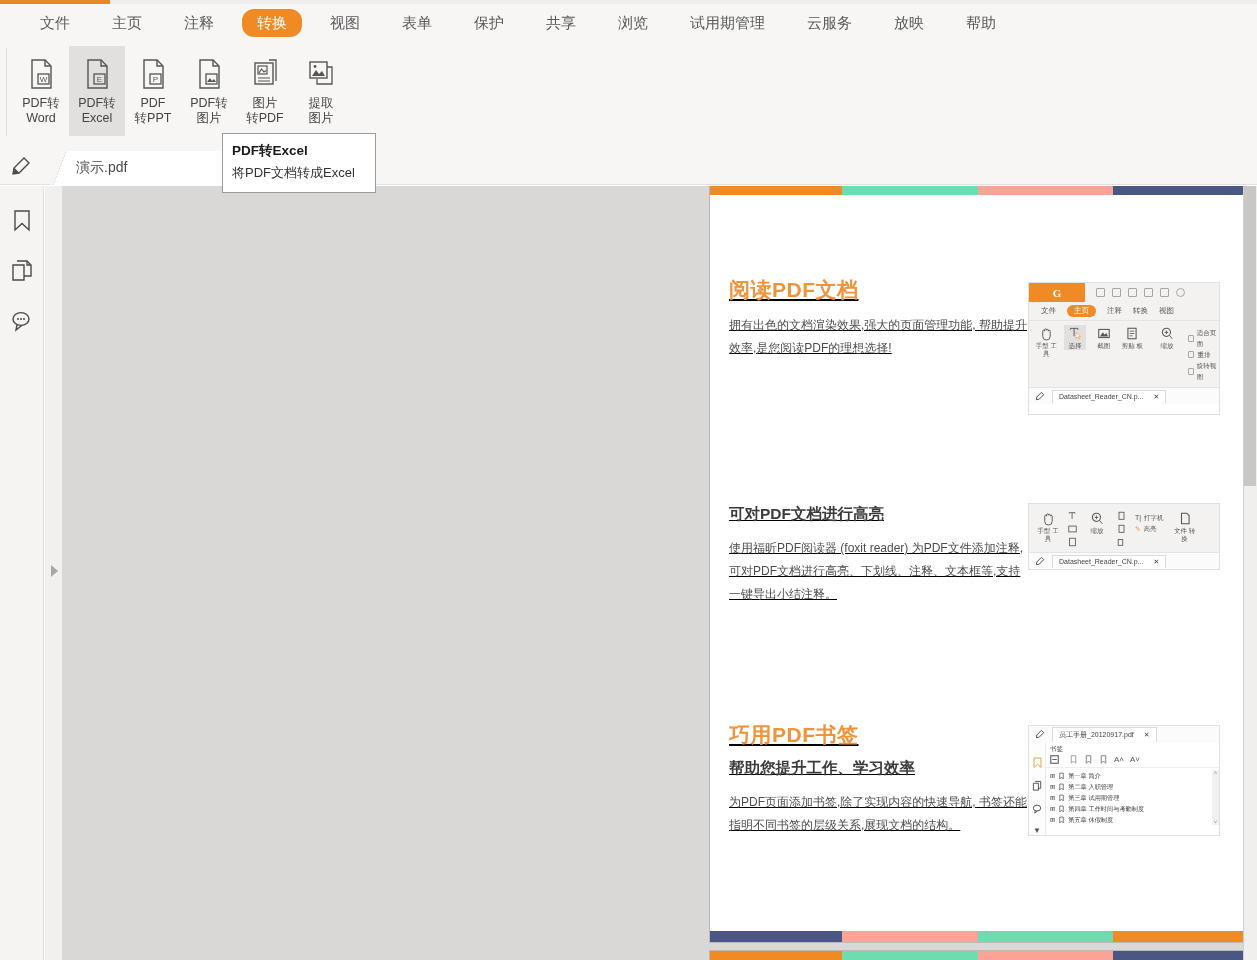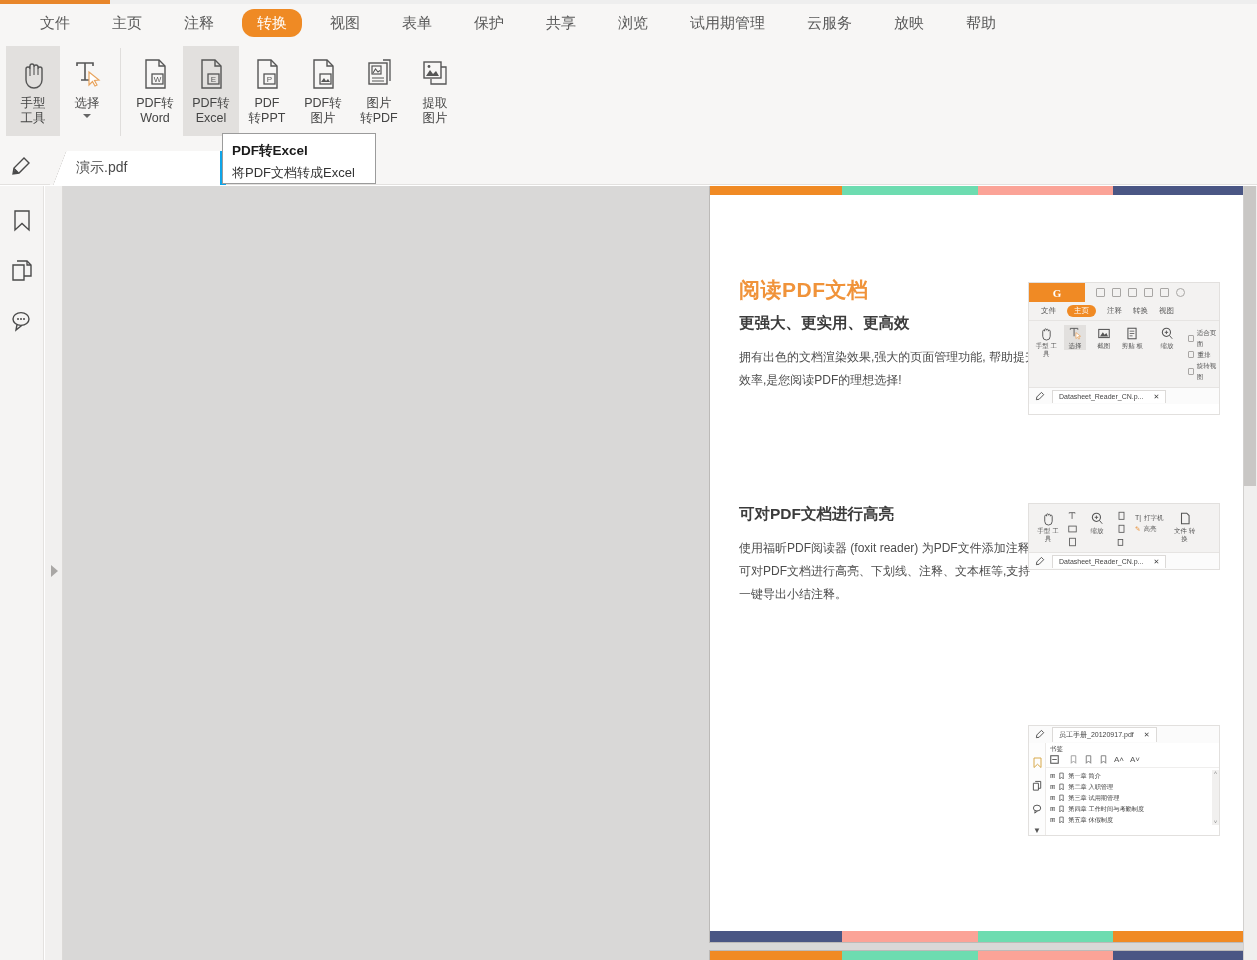--- a/index.html
+++ b/index.html
@@ -59,38 +59,38 @@
   .rb-caret {
     width: 0; height: 0; border-left: 4px solid transparent;
     border-right: 4px solid transparent; border-top: 4px solid #666;
     margin-top: 3px;
   }
 
   
   #tooltip {
     position: absolute; left: 222px; top: 133px; width: 154px;
     background: #ffffff; border: 1px solid #9b9b9b;
-    padding: 7px 9px 0 9px; z-index: 40;
+    padding: 7px 9px 9px 9px; z-index: 40;
   }
   #tooltip .tt-title { font-size: 13.5px; font-weight: bold; color: #1a1a1a; line-height: 20px; }
   #tooltip .tt-body  { font-size: 13px; color: #333; line-height: 20px; margin-top: 2px; }
 
   
   #tabbar {
     position: absolute; left: 0; top: 147px; width: 1257px; height: 38px;
     background: #f7f6f5; border-bottom: 1px solid #e3e1df;
   }
   #tab-edit-icon {
     position: absolute; left: 10px; top: 9px; width: 24px; height: 22px;
   }
   #file-tab {
     position: absolute; left: 56px; top: 4px; height: 34px; min-width: 170px;
     background: #ffffff; padding: 0 18px 0 20px;
     display: flex; align-items: center;
-    border-right: 6px solid #0ea5e9;
+    border-right: 1px solid #0ea5e9;
     clip-path: polygon(14px 0, 100% 0, 100% 100%, 0 100%);
   }
   #file-tab .fname { font-size: 14px; color: #4a4a4a; }
   #tab-slant {
     position: absolute; left: 50px; top: 4px; width: 20px; height: 34px;
     background: linear-gradient(111deg, #f7f6f5 48%, #d8d6d4 49%, #ffffff 51%);
   }
 
   
   #rail {
@@ -137,21 +137,21 @@
     background: #ffffff; box-shadow: 0 0 0 1px #bcbab8;
   }
   .bandrow { display: flex; width: 100%; height: 11px; }
   .band { height: 11px; }
   .b-orange { background: #f08a24; }
   .b-teal   { background: #6ddcb0; }
   .b-salmon { background: #fba397; }
   .b-navy   { background: #4a5684; }
 
   .section { position: absolute; left: 0; width: 547px; display: flex; }
-  .sec-text { width: 300px; margin-left: 29px; }
+  .sec-text { width: 300px; margin-left: 19px; text-decoration: underline; }
   .sec-h1 {
     font-size: 21px; font-weight: bold; color: #f0933a; letter-spacing: .5px;
     line-height: 28px;
   }
   .sec-h2 {
     font-size: 15.5px; font-weight: bold; color: #3b3b3b; line-height: 26px;
     margin-top: 6px;
   }
   .sec-p {
     font-size: 12px; color: #4d4d4d; line-height: 23px; margin-top: 10px;
@@ -231,42 +231,20 @@
   <div class="menu-item">共享</div>
   <div class="menu-item">浏览</div>
   <div class="menu-item">试用期管理</div>
   <div class="menu-item">云服务</div>
   <div class="menu-item">放映</div>
   <div class="menu-item">帮助</div>
 </div>
 
 <div id="ribbon">
 
-  <div class="rb-group" style="margin-left:6px">
-    <div class="rb-btn selected">
-      <span class="rb-ico">
-        <svg width="30" height="32" viewBox="0 0 30 32">
-          <path d="M8 22 L8 11 a2 2 0 0 1 4 0 L12 8 a2 2 0 0 1 4 0 L16 9 a2 2 0 0 1 4 0 L20 11 a2 2 0 0 1 4 0 L24 22 a8 8 0 0 1 -16 0 Z" fill="none" stroke="#555" stroke-width="1.4"></path>
-          <path d="M12 11 L12 18 M16 9 L16 17 M20 11 L20 17" fill="none" stroke="#555" stroke-width="1.1"></path>
-        </svg>
-      </span>
-      <span class="rb-lbl">手型
-工具</span>
-    </div>
-    <div class="rb-btn">
-      <span class="rb-ico">
-        <svg width="30" height="32" viewBox="0 0 30 32">
-          <path d="M5 8 L5 5 L21 5 L21 8 M13 5 L13 22 M9 22 L17 22" fill="none" stroke="#555" stroke-width="1.6"></path>
-          <path d="M17 14 L17 27 L20.5 23.5 L23 28 L25 27 L22.5 22.5 L27 22 Z" fill="#fff" stroke="#e8a35c" stroke-width="1.2"></path>
-        </svg>
-      </span>
-      <span class="rb-lbl">选择</span>
-      <span class="rb-caret"></span>
-    </div>
-  </div>
 
   <div class="rb-sep"></div>
 
   <div class="rb-group">
 
     <div class="rb-btn wide">
       <span class="rb-ico">
         <svg width="30" height="34" viewBox="0 0 30 34">
           <path d="M6 3 L19 3 L25 9 L25 31 L6 31 Z" fill="none" stroke="#555" stroke-width="1.4"></path>
           <path d="M19 3 L19 9 L25 9" fill="none" stroke="#555" stroke-width="1.4"></path>
@@ -411,21 +389,20 @@
     <div class="bandrow">
       <div class="band b-orange" style="width:132px"></div>
       <div class="band b-teal" style="width:136px"></div>
       <div class="band b-salmon" style="width:135px"></div>
       <div class="band b-navy" style="flex:1"></div>
     </div>
 
     <div class="section" style="top:92px">
       <div class="sec-text">
         <div class="sec-h1">阅读PDF文档</div>
-        <div class="sec-h2">更强大、更实用、更高效</div>
         <div class="sec-p">拥有出色的文档渲染效果,强大的页面管理功能, 帮助提升效率,是您阅读PDF的理想选择!</div>
       </div>
       <div class="shot mini-ribbon" style="top:6px">
         <div class="mini-titlerow">
           <div class="mini-logo">G</div>
           <div class="mini-qa">
             <span class="mini-sq"></span>
             <span class="mini-sq"></span>
             <span class="mini-sq"></span>
             <span class="mini-sq"></span>
@@ -604,20 +581,25 @@
           </span>
           <span class="mini-doctab">
             <span>Datasheet_Reader_CN.p...</span>
             <span style="font-weight:bold">✕</span>
           </span>
         </div>
       </div>
     </div>
 
     <div class="section" style="top:537px">
+      <div class="sec-text">
+        <div class="sec-h1">巧用PDF书签</div>
+        <div class="sec-h2">帮助您提升工作、学习效率</div>
+        <div class="sec-p">为PDF页面添加书签,除了实现内容的快速导航, 书签还能指明不同书签的层级关系,展现文档的结构。</div>
+      </div>
       <div class="shot" style="top:4px;background:#fdfdfd">
         <div class="mini-tabstrip" style="border-top:none">
           <span>
             <svg width="11" height="11" viewBox="0 0 24 22">
                 <path d="M3 18 L4 12 L14 2 L19 7 L9 17 Z" fill="none" stroke="#4a4a4a" stroke-width="2"></path>
               </svg>
           </span>
           <span class="mini-doctab">
             <span>员工手册_20120917.pdf</span>
             <span style="font-weight:bold">✕</span>

